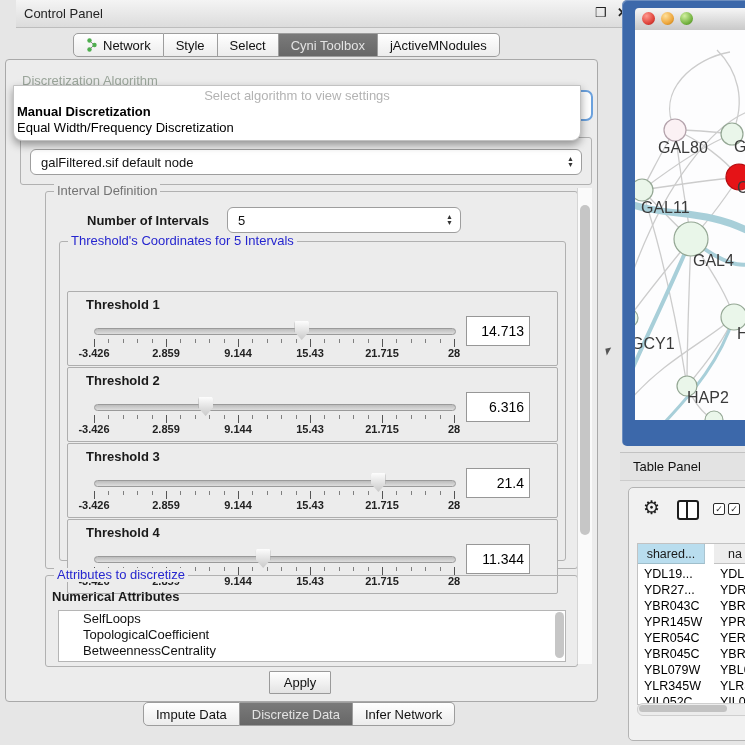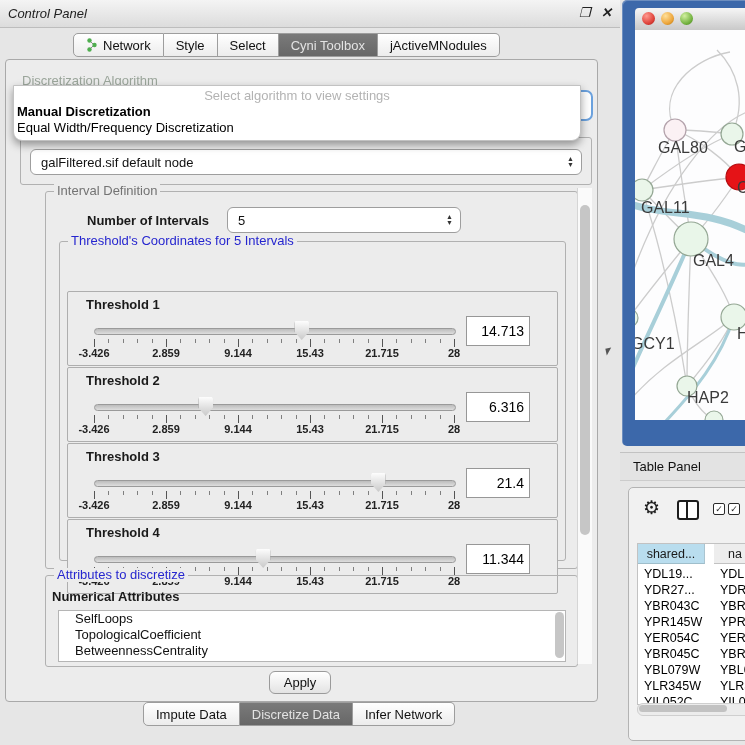--- a/index.html
+++ b/index.html
@@ -2,22 +2,22 @@
 <html><head>
 <meta charset="utf-8">
 <style>
   html,body{margin:0;padding:0;}
   #page{position:relative;width:745px;height:745px;overflow:hidden;
         background:#e6e6e6;font-family:"Liberation Sans",sans-serif;color:#1a1a1a;}
   .abs{position:absolute;}
 
   
   #left-window{left:0;top:0;width:620px;height:745px;background:#e6e6e6;}
-  #titlebar{left:0;top:0;width:620px;height:27px;
-    background:linear-gradient(#f4f4f4,#dcdcdc);border-bottom:1px solid #bdbdbd;font-style:italic;}
+  #titlebar{left:16px;top:0;width:620px;height:27px;
+    background:linear-gradient(#f4f4f4,#dcdcdc);border-bottom:1px solid #bdbdbd;}
   #titlebar .title{position:absolute;left:8px;top:6px;font-size:13px;color:#222;}
   .win-btn{position:absolute;top:5px;font-size:13px;color:#222;cursor:default;}
   #float-btn{left:579px;}
   #close-btn{left:601px;font-weight:bold;}
 
   
   .tabrow{display:flex;align-items:stretch;height:24px;}
   #top-tabrow{left:73px;top:33px;}
   .tab{display:flex;align-items:center;gap:5px;padding:0 12px;font-size:13px;
        background:linear-gradient(#ffffff,#ececec);border:1px solid #9d9d9d;border-left:none;
@@ -73,30 +73,30 @@
     background:repeating-linear-gradient(90deg,#555 0 1px,transparent 1px 20%);}
   .scale-lbl{position:absolute;top:19px;transform:translateX(-50%);
     font-size:11px;font-weight:bold;color:#222;white-space:nowrap;}
   .value-box{position:absolute;left:398px;top:24px;width:57px;height:28px;background:#fff;
     border:1px solid #979797;font-size:14px;display:flex;align-items:center;
     justify-content:flex-end;padding-right:5px;color:#000;}
 
   
   #attr-list{position:absolute;left:12px;top:34px;width:506px;height:50px;background:#fff;
     border:1px solid #b5b5b5;overflow:hidden;}
-  #attr-list .item{padding-left:16px;font-size:13px;line-height:16px;color:#111;}
+  #attr-list .item{padding-left:24px;font-size:13px;line-height:16px;color:#111;}
   .vthumb{position:absolute;background:#c6c6c6;border-radius:5px;}
 
   
   #main-vscroll{left:571px;top:128px;width:14px;height:476px;background:#fafafa;
     border-left:1px solid #d5d5d5;}
   #main-vscroll .vthumb{left:2px;top:17px;width:10px;height:330px;}
 
   .button{position:absolute;display:flex;align-items:center;justify-content:center;
-    background:linear-gradient(#ffffff,#e3e3e3);border:1px solid #9a9a9a;border-radius:6px;
+    background:linear-gradient(#ffffff,#e3e3e3);border:1px solid #9a9a9a;border-radius:1px;
     font-size:13px;color:#111;}
 
   #bottom-tabrow{left:143px;top:702px;}
 
   
   #net-frame{left:622px;top:0;width:123px;height:446px;background:#3c68aa;border-radius:5px 0 0 5px;
     box-shadow:inset 1px 1px 0 rgba(255,255,255,.25);}
   #net-titlebar{left:13px;top:8px;width:110px;height:22px;
     background:linear-gradient(#f6f6f6,#c9c9c9);border-radius:4px 0 0 0;
     border-bottom:1px solid #9a9a9a;}

